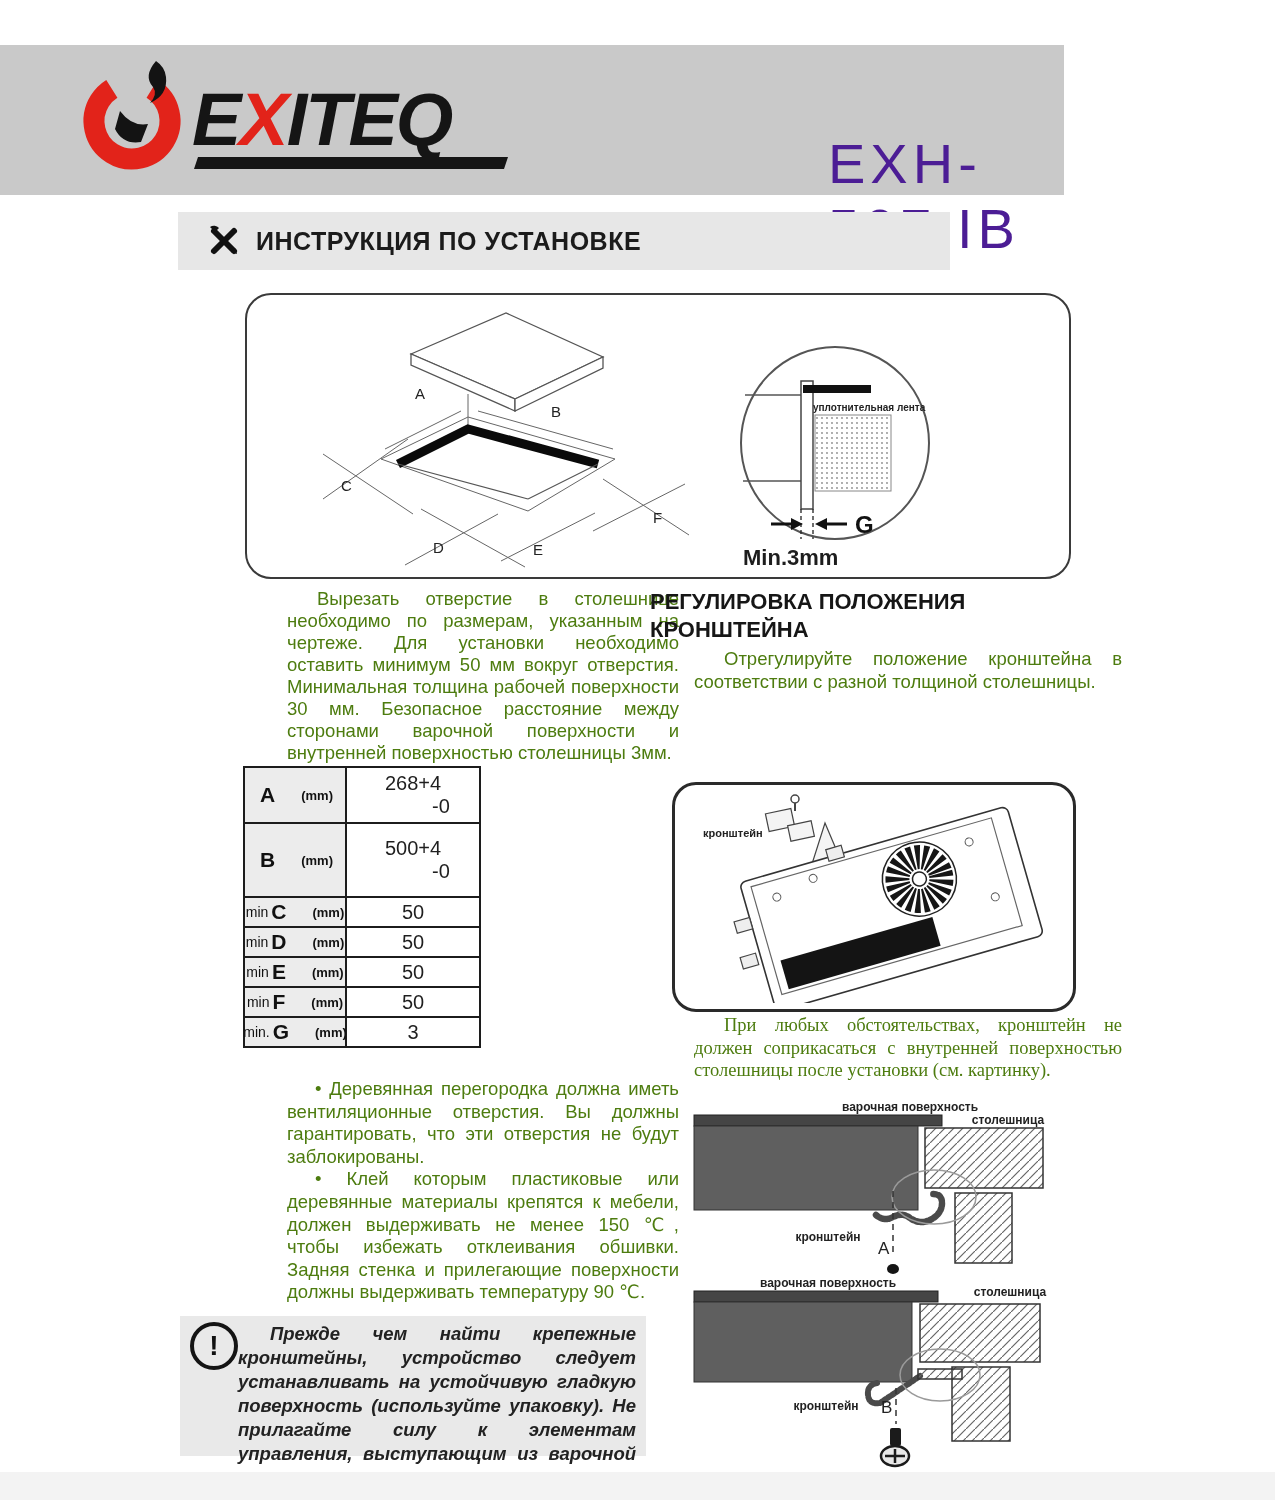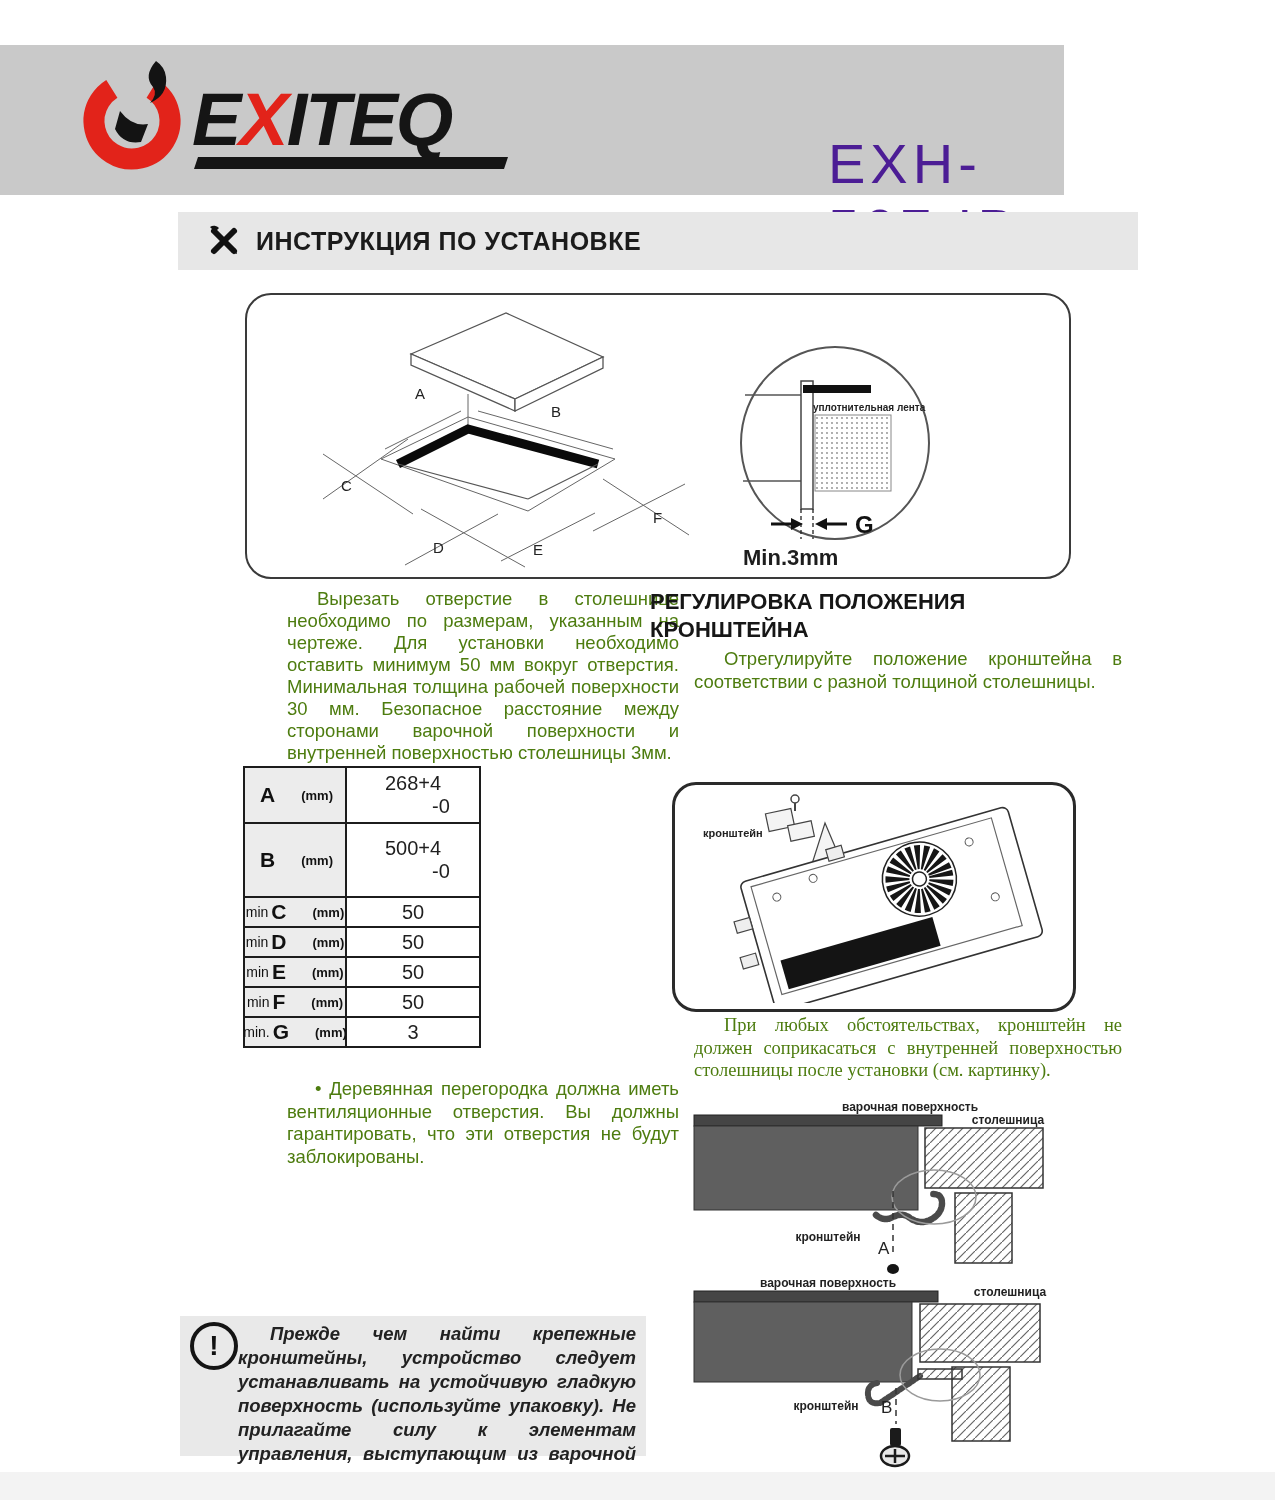--- a/index.html
+++ b/index.html
@@ -3,21 +3,21 @@
 <meta charset="utf-8">
 <style>
   html,body{margin:0;padding:0;background:#fff;}
   .page{position:relative;width:1275px;height:1500px;background:#ffffff;overflow:hidden;
         font-family:"Liberation Sans","DejaVu Sans",sans-serif;color:#2c2c2c;}
   
   .header-band{position:absolute;left:0;top:45px;width:1064px;height:150px;background:#c9c9c9;}
   .logo-svg{position:absolute;left:80px;top:10px;}
   .model{position:absolute;left:828px;top:86px;font-size:56px;color:#4c1d95;letter-spacing:5px;font-weight:400;}
   
-  .section-bar{position:absolute;left:178px;top:212px;width:960px;height:58px;background:#e7e7e7;display:flex;align-items:center;}
+  .section-bar{position:absolute;left:178px;top:212px;width:772px;height:58px;background:#e7e7e7;display:flex;align-items:center;}
   .tools-icon{margin-left:28px;width:36px;height:36px;flex:0 0 auto;}
   .section-title{margin-left:14px;font-size:25px;font-weight:bold;color:#1b1b1b;letter-spacing:.5px;}
   
   .diagram-box{position:absolute;left:245px;top:293px;width:822px;height:282px;border:2px solid #3a3a3a;border-radius:26px;background:#fff;}
   .iso-svg{position:absolute;left:46px;top:4px;}
   .detail-svg{position:absolute;left:468px;top:36px;}
   
   .para{position:absolute;font-size:18.5px;line-height:22px;text-align:justify;color:#4d7c0f;margin-left:44px;}
   .para p{margin:0;text-indent:30px;}
   #intro-para{left:243px;top:588px;width:392px;}
@@ -226,20 +226,21 @@
         </div>
       <div class="tval">
           <div>3</div>
           <div></div>
         </div>
     </div>
   </div>
 
   <div class="para" id="bullets">
     <p>• Деревянная перегородка должна иметь вентиляционные отверстия. Вы должны гарантировать, что эти отверстия не будут заблокированы.</p>
+    <p>• Клей которым пластиковые или деревянные материалы крепятся к мебели, должен выдерживать не менее 150 ℃, чтобы избежать отклеивания обшивки. Задняя стенка и прилегающие поверхности должны выдерживать температуру 90 ℃.</p>
   </div>
 
   <div class="warning">
     <div class="warn-icon">!</div>
     <div class="warn-text">
         <p>Прежде чем найти крепежные кронштейны, устройство следует устанавливать на устойчивую гладкую поверхность (используйте упаковку). Не прилагайте силу к элементам управления, выступающим из варочной панели.</p>
       </div>
   </div>
 
   <div class="rc-title">

